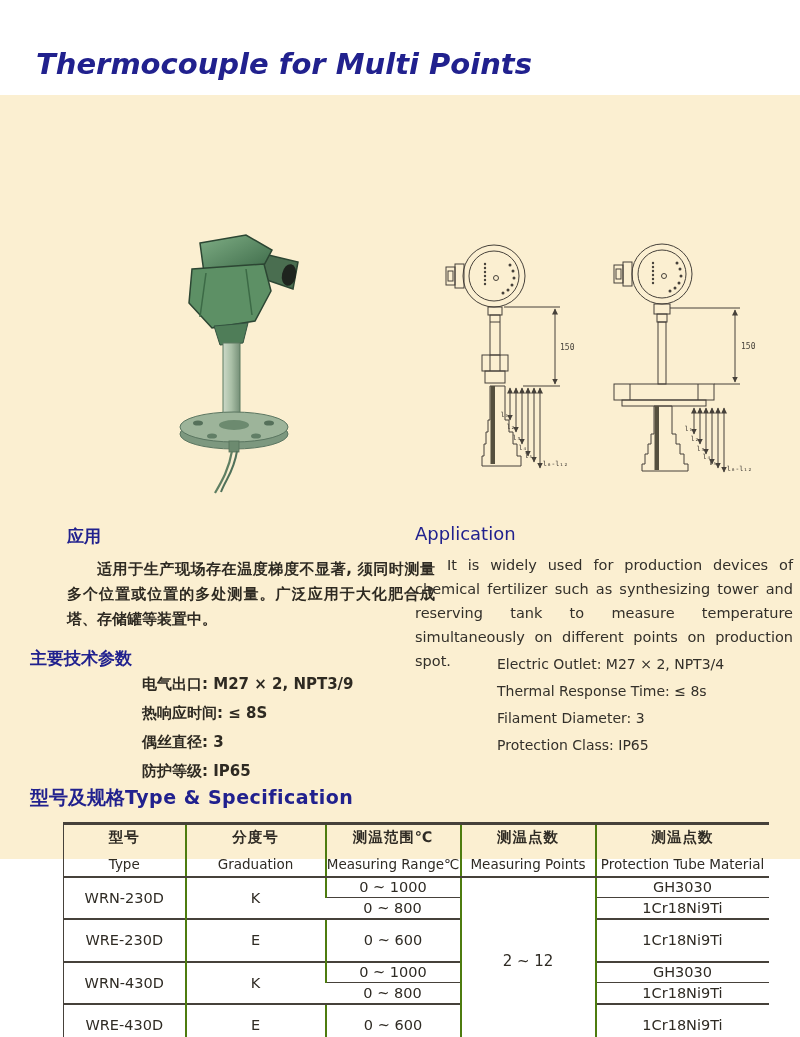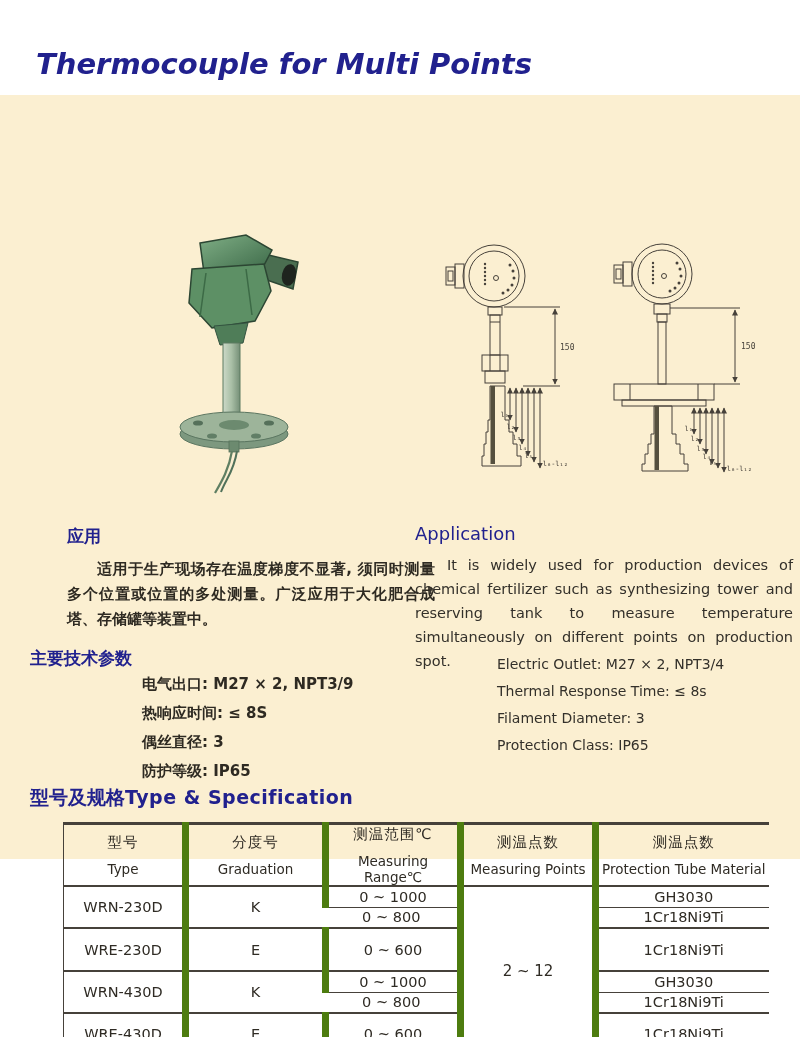--- a/index.html
+++ b/index.html
@@ -46,25 +46,25 @@
   .spec-heading { position:absolute; left:30px; top:690px; font-size:19px;
                   font-weight:bold; color:#21218e; }
   .spec-heading .en { letter-spacing:0.5px; }
 
   .spec-table { position:absolute; left:63px; top:727px; }
   table { border-collapse:collapse; table-layout:fixed; width:705px;
           border-top:3px solid #46413a; border-bottom:3px solid #46413a;
           border-left:1px solid #46413a; }
   col.c1{width:122px} col.c2{width:140px} col.c3{width:135px}
   col.c4{width:135px} col.c5{width:173px}
-  th, td { border-left:7px solid #4d7c0f; text-align:center; vertical-align:middle;
+  th, td { border-left:2px solid #4d7c0f; text-align:center; vertical-align:middle;
            color:#2f2b24; font-size:14.5px; }
   th:first-child, td:first-child { border-left:none; }
   thead th { height:53px; border-bottom:2px solid #46413a; font-weight:normal; }
-  thead .h-zh { display:block; font-size:14.5px; font-weight:400; letter-spacing:1px; }
+  thead .h-zh { display:block; font-size:14.5px; font-weight:700; letter-spacing:1px; }
   thead .h-en { display:block; font-size:13.5px; margin-top:9px; }
   tbody td { border-top:1px solid #46413a; }
   tr.h-sub { height:21px; }
   tr.h-tall { height:43px; }
   tr.group td { border-top:2px solid #46413a; }
   tbody tr:first-child td { border-top:none; }
   td.points { font-size:15px; }
 
   svg text { font-family:"DejaVu Sans Mono","Liberation Mono",monospace; }
 </style>

